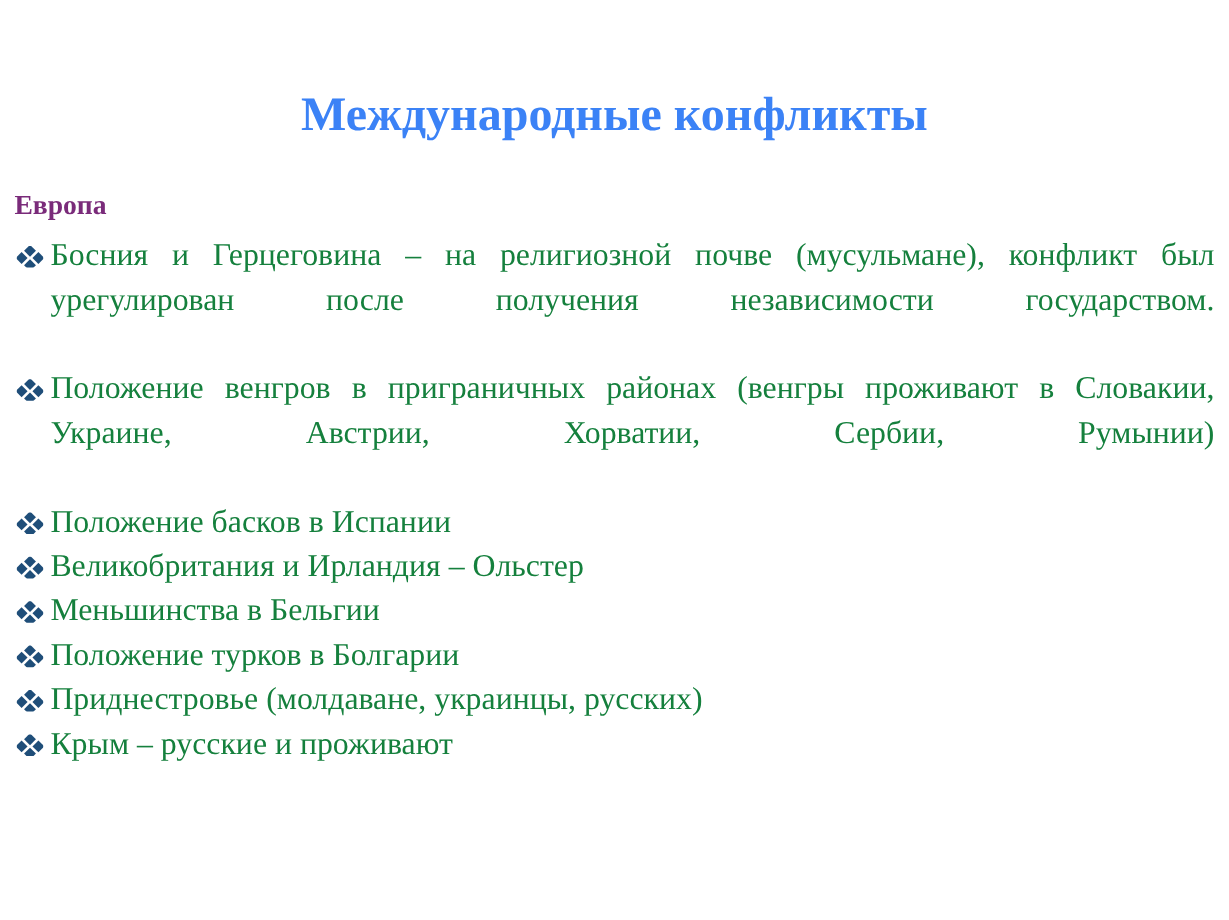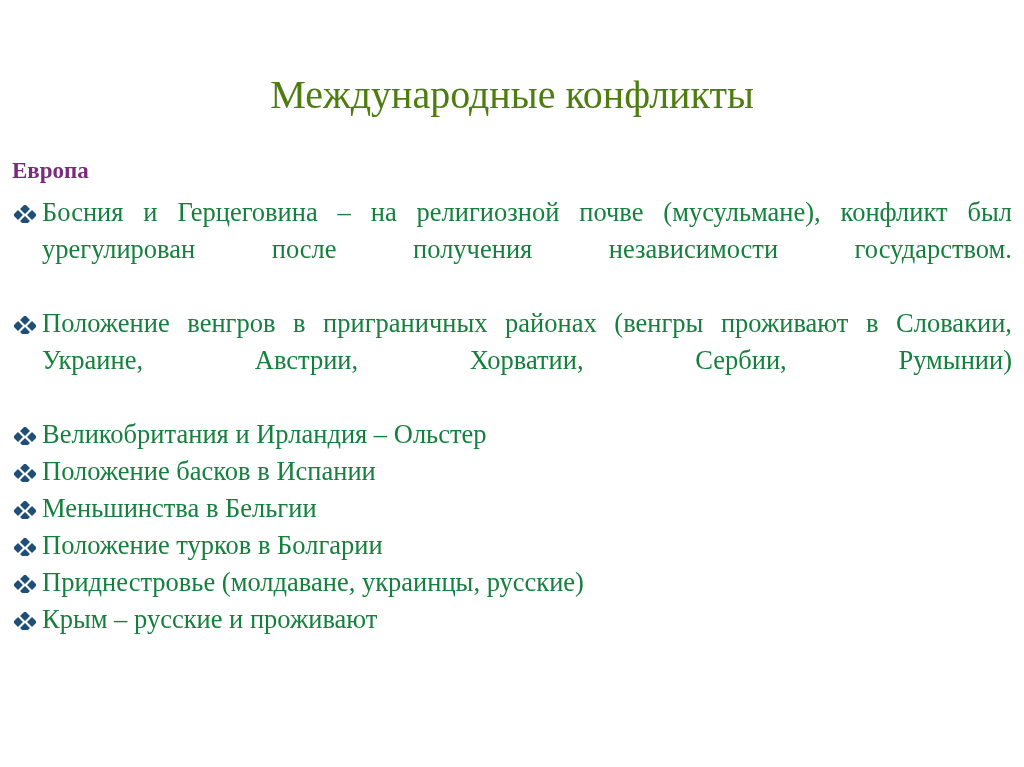--- a/index.html
+++ b/index.html
@@ -26,25 +26,25 @@
   }
 
   
   .slide-title {
     position: absolute;
     top: 72px;
     left: 0;
     width: 1024px;
     text-align: center;
     font-family: "Liberation Serif", "DejaVu Serif", serif;
-    font-weight: normal;
+    font-weight: bold;
     font-size: 40px;
     line-height: 46px;
     letter-spacing: 0px;
-    color: #4d7c0f;
+    color: #3b82f6;
     white-space: nowrap;
   }
 
   
   .body-block {
     position: absolute;
     top: 138px;
     left: 12px;
     width: 1000px;
     margin-top: 18px;
@@ -150,37 +150,37 @@
         <span class="bullet-marker">
           <svg width="22" height="18" viewBox="0 0 22 18" aria-hidden="true">
             <g fill="#1F4E79">
               <rect x="7.5" y="0.5" width="7" height="7" transform="rotate(45 11 4)"></rect>
               <rect x="0.5" y="6.5" width="7" height="7" transform="rotate(45 4 10)"></rect>
               <rect x="14.5" y="6.5" width="7" height="7" transform="rotate(45 18 10)"></rect>
               <rect x="7.5" y="12.5" width="7" height="7" transform="rotate(45 11 16)"></rect>
             </g>
           </svg>
         </span>
+        <span class="bullet-text">Положение басков в Испании</span>
+      </li>
+
+      <li class="bullet-item">
+        <span class="bullet-marker">
+          <svg width="22" height="18" viewBox="0 0 22 18" aria-hidden="true">
+            <g fill="#1F4E79">
+              <rect x="7.5" y="0.5" width="7" height="7" transform="rotate(45 11 4)"></rect>
+              <rect x="0.5" y="6.5" width="7" height="7" transform="rotate(45 4 10)"></rect>
+              <rect x="14.5" y="6.5" width="7" height="7" transform="rotate(45 18 10)"></rect>
+              <rect x="7.5" y="12.5" width="7" height="7" transform="rotate(45 11 16)"></rect>
+            </g>
+          </svg>
+        </span>
         <span class="bullet-text">Великобритания и Ирландия – Ольстер</span>
       </li>
 
-      <li class="bullet-item">
-        <span class="bullet-marker">
-          <svg width="22" height="18" viewBox="0 0 22 18" aria-hidden="true">
-            <g fill="#1F4E79">
-              <rect x="7.5" y="0.5" width="7" height="7" transform="rotate(45 11 4)"></rect>
-              <rect x="0.5" y="6.5" width="7" height="7" transform="rotate(45 4 10)"></rect>
-              <rect x="14.5" y="6.5" width="7" height="7" transform="rotate(45 18 10)"></rect>
-              <rect x="7.5" y="12.5" width="7" height="7" transform="rotate(45 11 16)"></rect>
-            </g>
-          </svg>
-        </span>
-        <span class="bullet-text">Положение басков в Испании</span>
-      </li>
-
 
       <li class="bullet-item">
         <span class="bullet-marker">
           <svg width="22" height="18" viewBox="0 0 22 18" aria-hidden="true">
             <g fill="#1F4E79">
               <rect x="7.5" y="0.5" width="7" height="7" transform="rotate(45 11 4)"></rect>
               <rect x="0.5" y="6.5" width="7" height="7" transform="rotate(45 4 10)"></rect>
               <rect x="14.5" y="6.5" width="7" height="7" transform="rotate(45 18 10)"></rect>
               <rect x="7.5" y="12.5" width="7" height="7" transform="rotate(45 11 16)"></rect>
             </g>
@@ -207,21 +207,21 @@
         <span class="bullet-marker">
           <svg width="22" height="18" viewBox="0 0 22 18" aria-hidden="true">
             <g fill="#1F4E79">
               <rect x="7.5" y="0.5" width="7" height="7" transform="rotate(45 11 4)"></rect>
               <rect x="0.5" y="6.5" width="7" height="7" transform="rotate(45 4 10)"></rect>
               <rect x="14.5" y="6.5" width="7" height="7" transform="rotate(45 18 10)"></rect>
               <rect x="7.5" y="12.5" width="7" height="7" transform="rotate(45 11 16)"></rect>
             </g>
           </svg>
         </span>
-        <span class="bullet-text">Приднестровье (молдаване, украинцы, русские)</span>
+        <span class="bullet-text">Приднестровье (молдаване, украинцы, русских)</span>
       </li>
 
       <li class="bullet-item">
         <span class="bullet-marker">
           <svg width="22" height="18" viewBox="0 0 22 18" aria-hidden="true">
             <g fill="#1F4E79">
               <rect x="7.5" y="0.5" width="7" height="7" transform="rotate(45 11 4)"></rect>
               <rect x="0.5" y="6.5" width="7" height="7" transform="rotate(45 4 10)"></rect>
               <rect x="14.5" y="6.5" width="7" height="7" transform="rotate(45 18 10)"></rect>
               <rect x="7.5" y="12.5" width="7" height="7" transform="rotate(45 11 16)"></rect>

